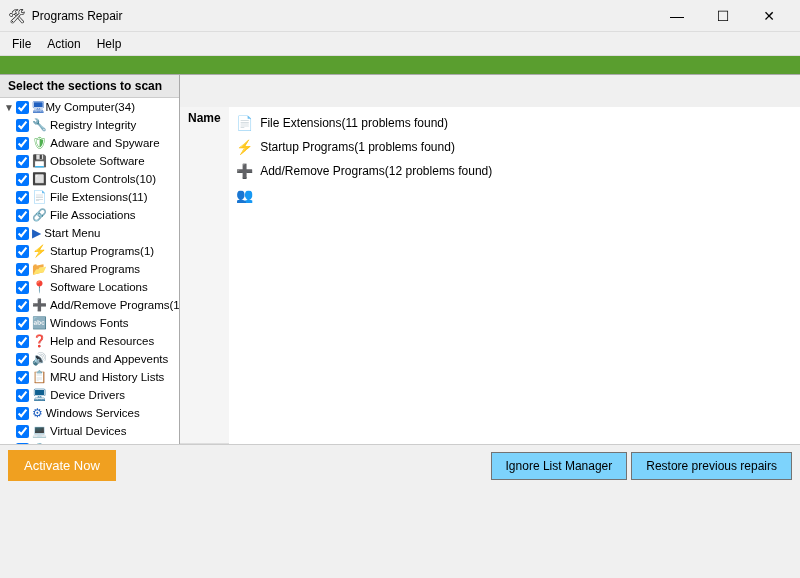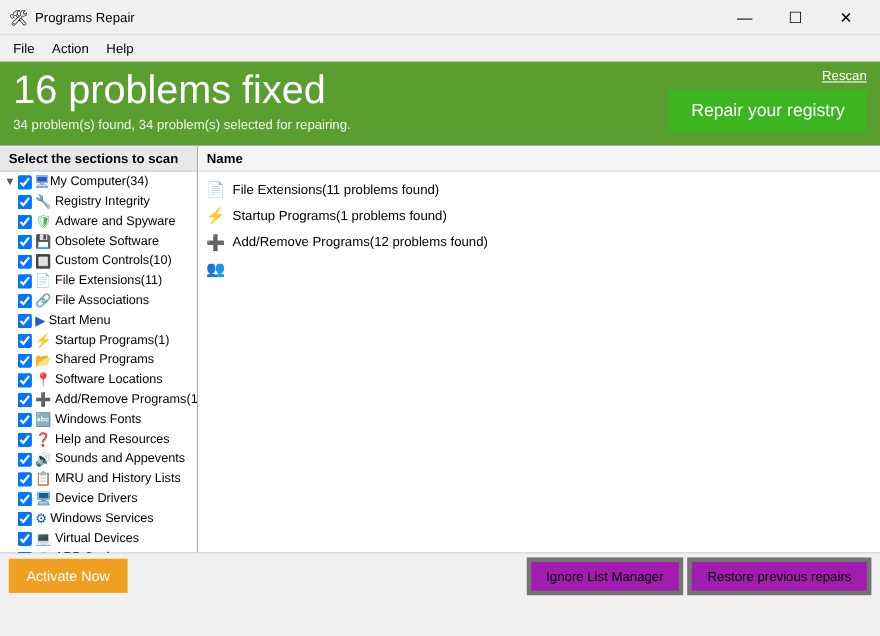--- a/index.html
+++ b/index.html
@@ -158,21 +158,21 @@
       font-size: 11.5px;
     }
     .tree-root input[type="checkbox"] { width: 13px; height: 13px; margin-right: 2px; }
     .expand-arrow { font-size: 10px; margin-right: 2px; color: #555; }
 
     
     .right-panel {
       flex: 1;
       background: white;
       display: flex;
-      flex-direction: column;
+      margin-top: 32px;
     }
     .right-panel-header {
       padding: 4px 8px;
       font-size: 12px;
       font-weight: bold;
       border-bottom: 1px solid #ddd;
       background: #f5f5f5;
     }
     .right-panel-list { flex: 1; overflow-y: auto; padding: 4px 0; }
 
@@ -199,22 +199,22 @@
       background: #f0a020;
       color: white;
       border: none;
       padding: 8px 16px;
       font-size: 13px;
       cursor: pointer;
       font-weight: 500;
     }
     .bottom-right-btns { display: flex; gap: 4px; }
     .bottom-btn {
-      background: #a21caf;
-      border: 4px solid #737373;
+      background: #7dd3fc;
+      border: 1px solid #737373;
       padding: 6px 14px;
       font-size: 12px;
       cursor: pointer;
     }
 
     
     .icon-computer { color: #2060c0; }
     .icon-registry { color: #e07010; }
     .icon-adware { color: #50b050; }
     .icon-obsolete { color: #2080e0; }
@@ -248,30 +248,20 @@
   </div>
 </div>
 
 <div class="menu-bar">
   <span class="menu-item">File</span>
   <span class="menu-item">Action</span>
   <span class="menu-item">Help</span>
 </div>
 
 <div class="banner">
-  <div class="banner-main-row">
-    <div class="banner-left">
-      <div class="banner-headline">16 problems fixed</div>
-      <div class="banner-subtext">34 problem(s) found, 34 problem(s) selected for repairing.</div>
-    </div>
-    <div class="banner-right">
-      <button class="banner-rescan">Rescan</button>
-      <button class="repair-btn">Repair your registry</button>
-    </div>
-  </div>
 </div>
 
 <div class="main-content">
 
   <div class="left-panel">
     <div class="left-panel-header">Select the sections to scan</div>
     <div class="left-panel-list">
 
       <div class="tree-root">
         <span class="expand-arrow">▼</span>

